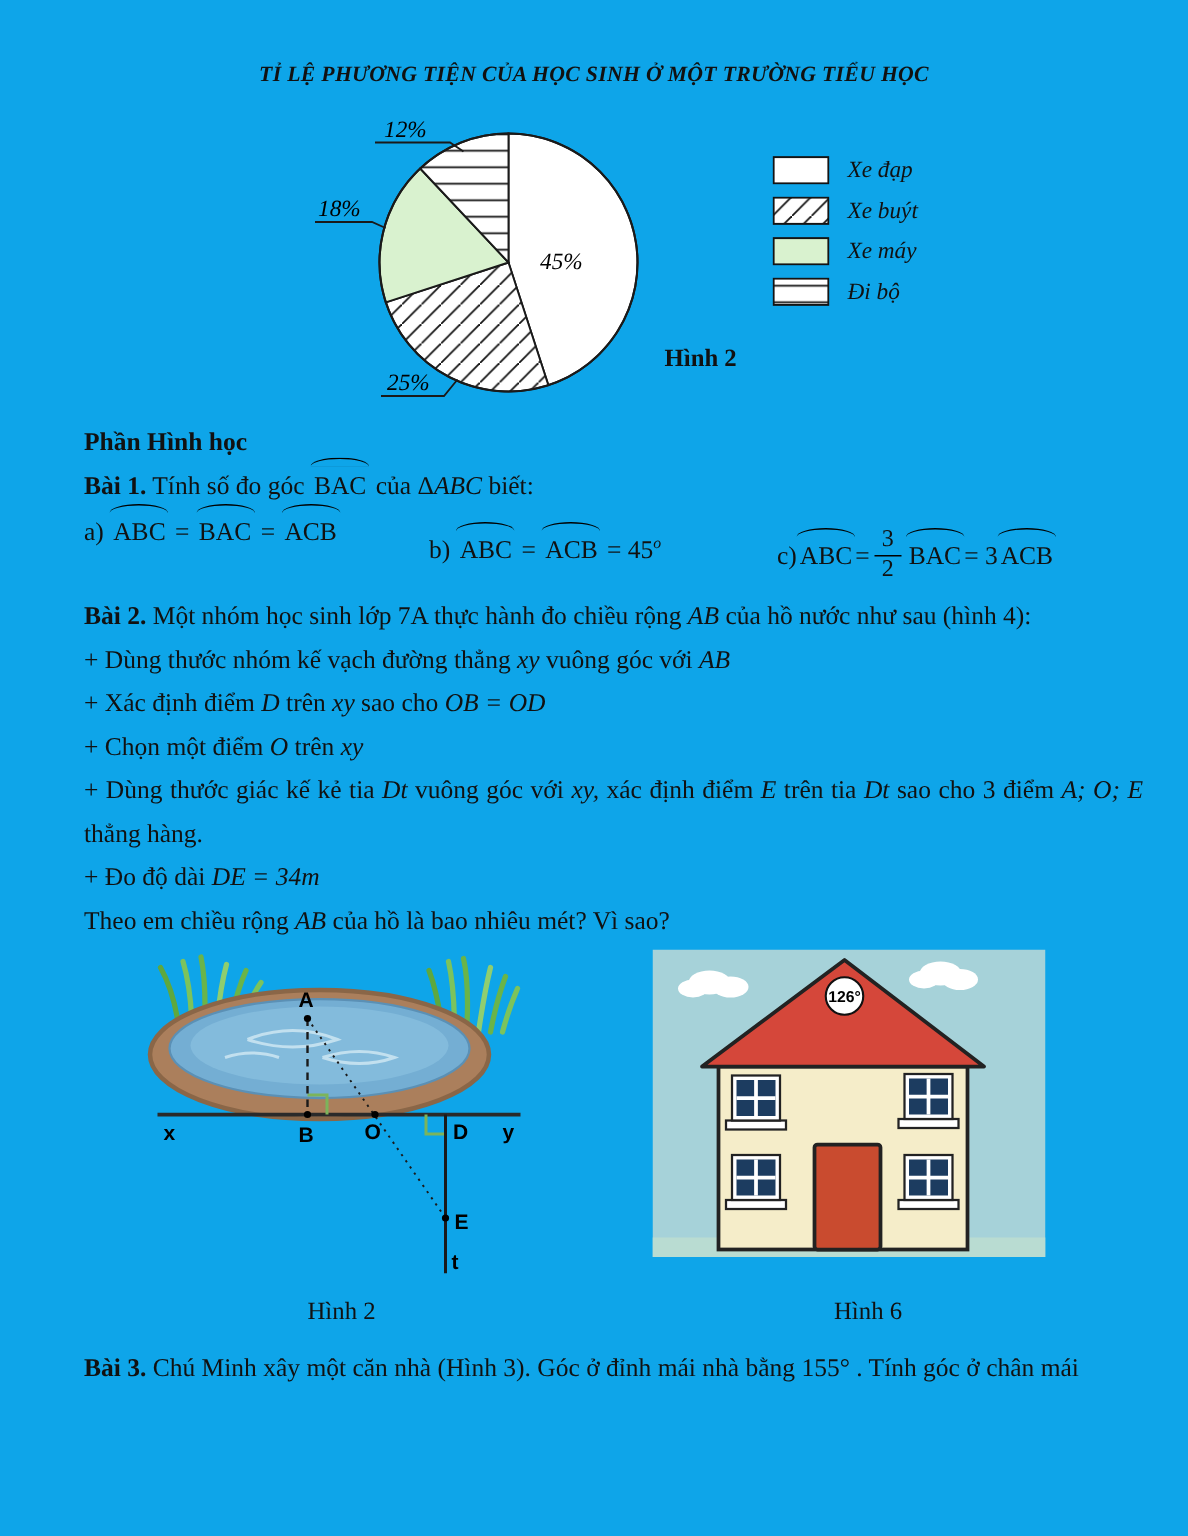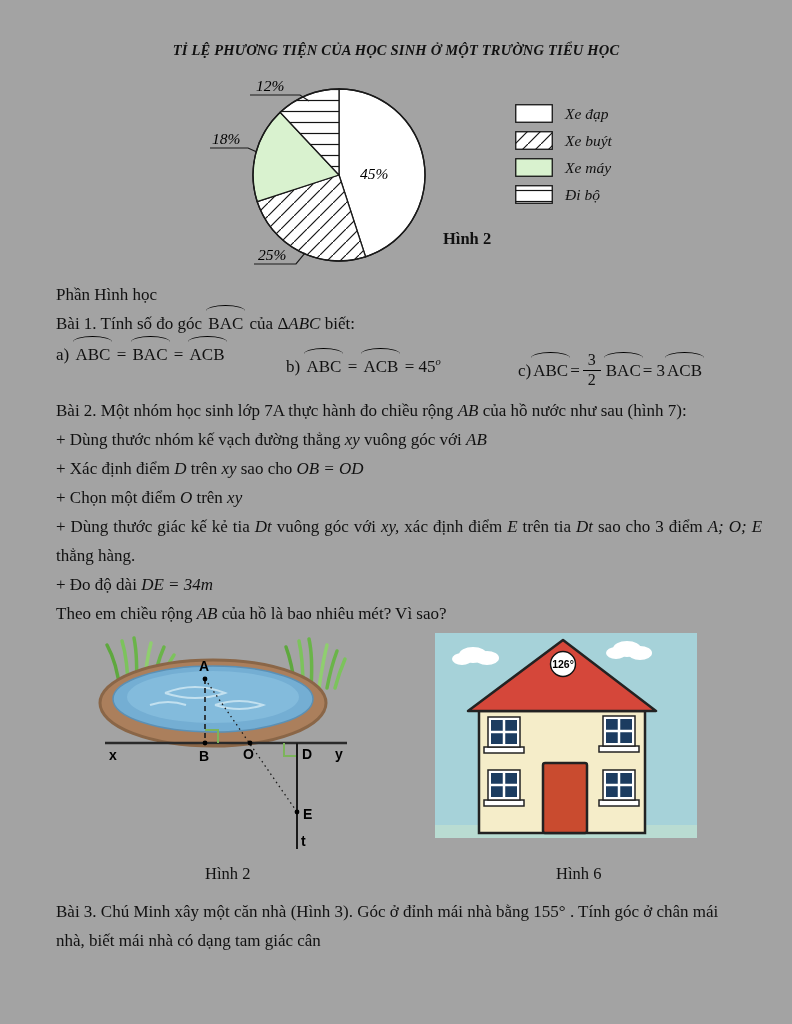--- a/index.html
+++ b/index.html
@@ -1,19 +1,19 @@
 <!DOCTYPE html>
 <html><head>
 <meta charset="utf-8">
 <style>
   html,body{margin:0;padding:0;background:#fff;}
-  #page{position:relative;width:792px;height:1024px;background:#a3a3a3;overflow:hidden;
+  #page{position:relative;width:792px;height:1024px;background:#0ea5e9;overflow:hidden;
         font-family:"Liberation Serif",serif;color:#111;}
   .abs{position:absolute;}
-  .b{font-weight:normal;}
+  .b{font-weight:bold;}
   .i{font-style:italic;}
   .sup{vertical-align:super;font-size:0.62em;font-style:italic;line-height:0;}
   .hat{position:relative;display:inline-block;padding:0 2px;}
   .hat::before{content:"";position:absolute;left:0;right:0;top:-4px;height:5px;
     border-top:1.5px solid #000;border-radius:50% 50% 0 0 / 100% 100% 0 0;}
   .frac{display:inline-flex;flex-direction:column;align-items:center;vertical-align:middle;
     margin:0 3px;line-height:1.05;font-size:16px;}
   .frac .den{border-top:1.4px solid #000;padding:1px 5px 0;}
   .frac .num{padding:0 5px 1px;}
   #doc-title{top:42px;left:0;width:792px;text-align:center;font-size:14.5px;font-weight:bold;
@@ -110,21 +110,21 @@
         <span class="num">3</span>
         <span class="den">2</span>
       </span>
       <span> </span>
       <span class="hat">BAC</span>
       <span> = 3 </span>
       <span class="hat">ACB</span>
     </div>
 
   <div id="bai2-block" class="abs bodytext">
-    <div><span class="b">Bài 2.</span><span> Một nhóm học sinh lớp 7A thực hành đo chiều rộng </span><span class="i">AB</span><span> của hồ nước như sau (hình 7):</span></div>
+    <div><span class="b">Bài 2.</span><span> Một nhóm học sinh lớp 7A thực hành đo chiều rộng </span><span class="i">AB</span><span> của hồ nước như sau (hình 4):</span></div>
     <div><span>+ Dùng thước nhóm kế vạch đường thẳng </span><span class="i">xy</span><span> vuông góc với </span><span class="i">AB</span></div>
     <div><span>+ Xác định điểm </span><span class="i">D</span><span> trên </span><span class="i">xy</span><span> sao cho </span><span class="i">OB = OD</span></div>
     <div><span>+ Chọn một điểm </span><span class="i">O</span><span> trên </span><span class="i">xy</span></div>
     <div class="just"><span>+ Dùng thước giác kế kẻ tia </span><span class="i">Dt</span><span> vuông góc với </span><span class="i">xy,</span><span> xác định điểm </span><span class="i">E</span><span> trên tia </span><span class="i">Dt</span><span> sao cho 3 điểm </span><span class="i">A; O; E</span></div>
     <div><span>thẳng hàng.</span></div>
     <div><span>+ Đo độ dài </span><span class="i">DE = 34m</span></div>
     <div><span>Theo em chiều rộng </span><span class="i">AB</span><span> của hồ là bao nhiêu mét? Vì sao?</span></div>
   </div>
 
   <svg class="abs" style="left:95px;top:633px" width="270" height="216" viewBox="0 0 270 216">
@@ -228,16 +228,15 @@
       <line x1="3" y1="15" x2="29" y2="15" stroke="#fff" stroke-width="2.5"></line>
     </g>
     <rect x="108" y="130" width="44" height="70" rx="2" fill="#c94b2f" stroke="#222" stroke-width="2.5"></rect>
   </svg>
 
   <div class="abs fig-caption" style="top:864px;left:205px">Hình 2</div>
   <div class="abs fig-caption" style="top:864px;left:556px">Hình 6</div>
 
   <div id="bai3-block" class="abs bodytext">
     <div><span class="b">Bài 3.</span><span> Chú Minh xây một căn nhà (Hình 3). Góc ở đỉnh mái nhà bằng 155° . Tính góc ở chân mái</span></div>
-    <div><span>nhà, biết mái nhà có dạng tam giác cân</span></div>
   </div>
 
 </div>
 
 </body></html>

